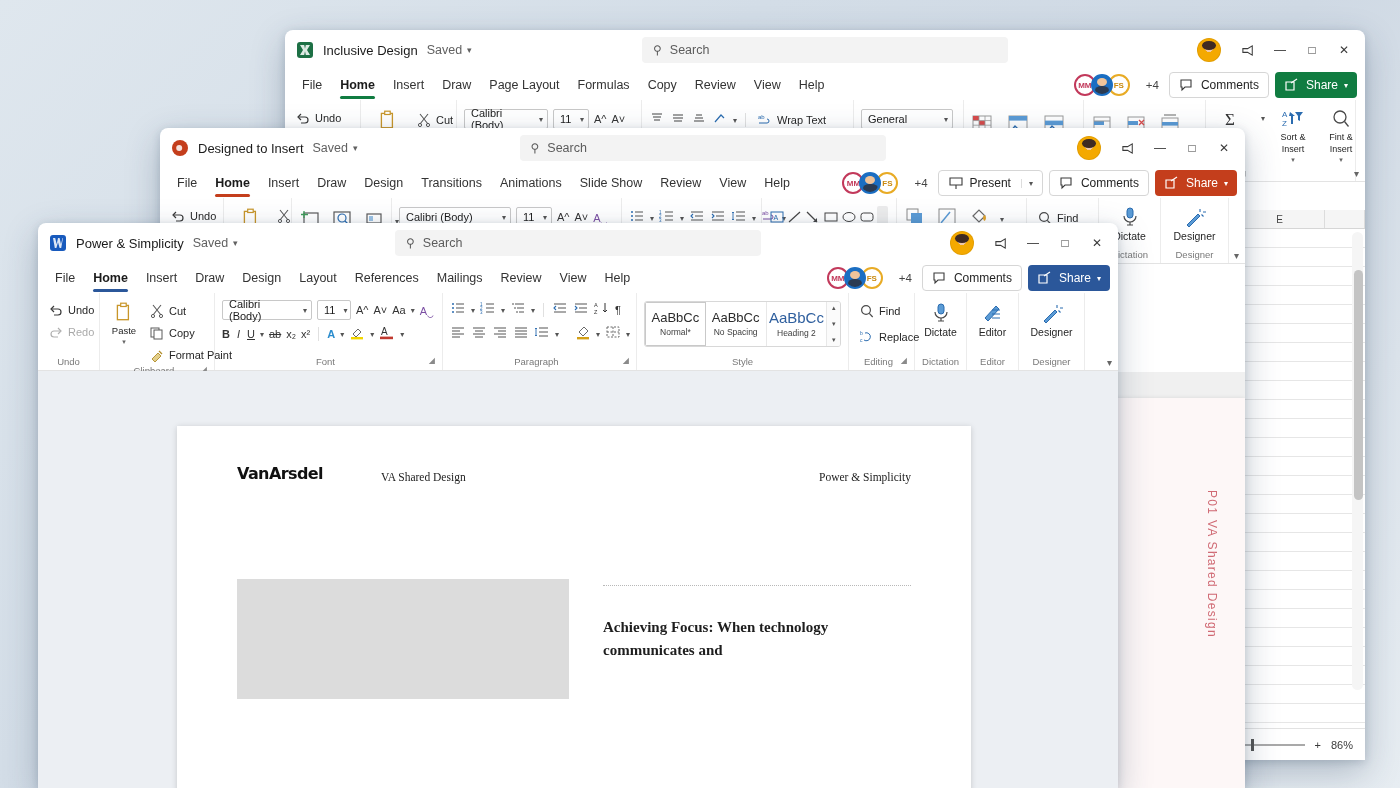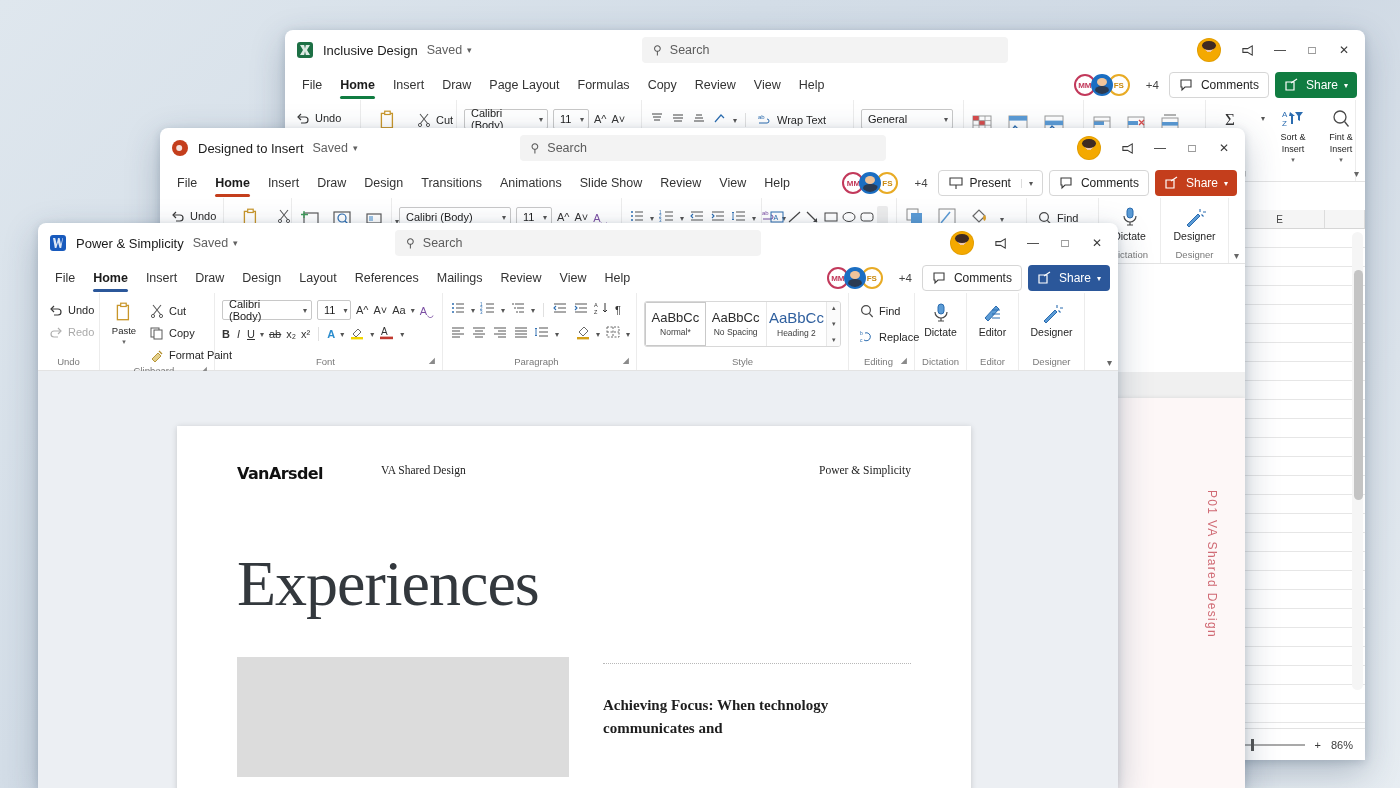--- a/index.html
+++ b/index.html
@@ -102,21 +102,21 @@
   .stylecell .sa { font-size:13px; color:#2b2b2b; line-height:1.1; }
   .stylecell.h1 .sa { font-size:15px; color:#2f5f9e; }
   .stylecell .sn { font-size:8.5px; color:#404040; margin-top:1px; }
   .stylescroll { width:13px; display:flex; flex-direction:column; justify-content:space-between;
                  align-items:center; background:#fbfbfb; font-size:7px; color:#555; padding:2px 0; }
 
   
   .docarea { background:#eceff3; position:absolute; left:0; right:0; top:148px; bottom:0; overflow:hidden; }
   .page { position:absolute; left:139px; top:55px; width:794px; height:760px; background:#fff;
           box-shadow:0 1px 6px rgba(0,0,0,.16); }
-  .pgheader { display:flex; align-items:flex-start; padding:38px 60px 0; font-family:"Liberation Serif", serif; }
+  .pgheader { display:flex; align-items:flex-end; padding:38px 60px 0; font-family:"Liberation Serif", serif; }
   .logo { font-family:"DejaVu Sans", sans-serif; font-weight:bold; font-size:16px; letter-spacing:-.6px; color:#111; }
   .pgh-mid { font-size:11.5px; color:#222; margin-left:58px; font-family:"Liberation Serif", serif; }
   .pgh-right{ margin-left:auto; font-size:11.5px; color:#222; font-family:"Liberation Serif", serif; }
   .bigheading { font-family:"Liberation Serif", serif; font-size:64px; line-height:1.22; color:#33383d;
                 padding:62px 60px 0; letter-spacing:-1px; }
   .docbody { display:flex; gap:34px; padding:34px 60px 0; }
   .imgblock { width:332px; height:120px; background:#dcdcdc; }
   .col2 { flex:1; padding-top:6px; }
   .dots { border-top:1.5px dotted #b8b8b8; margin-bottom:30px; }
   .leadtext { font-family:"Liberation Serif", serif; font-size:15px; line-height:1.5; color:#1e1e1e; font-weight:bold; }
@@ -1057,21 +1057,20 @@
   </div>
 
   <div class="docarea">
     <div class="page">
       <div class="pgheader">
         <span class="logo">VanArsdel</span>
         <span class="pgh-mid">VA Shared Design</span>
         <span class="pgh-right">Power &amp; Simplicity</span>
       </div>
       <div class="bigheading">
-        <div>Experiences</div>
       </div>
       <div class="docbody">
         <div class="imgblock"></div>
         <div class="col2">
           <div class="dots"></div>
           <div class="leadtext">Achieving Focus: When technology communicates and</div>
         </div>
       </div>
     </div>
   </div>

